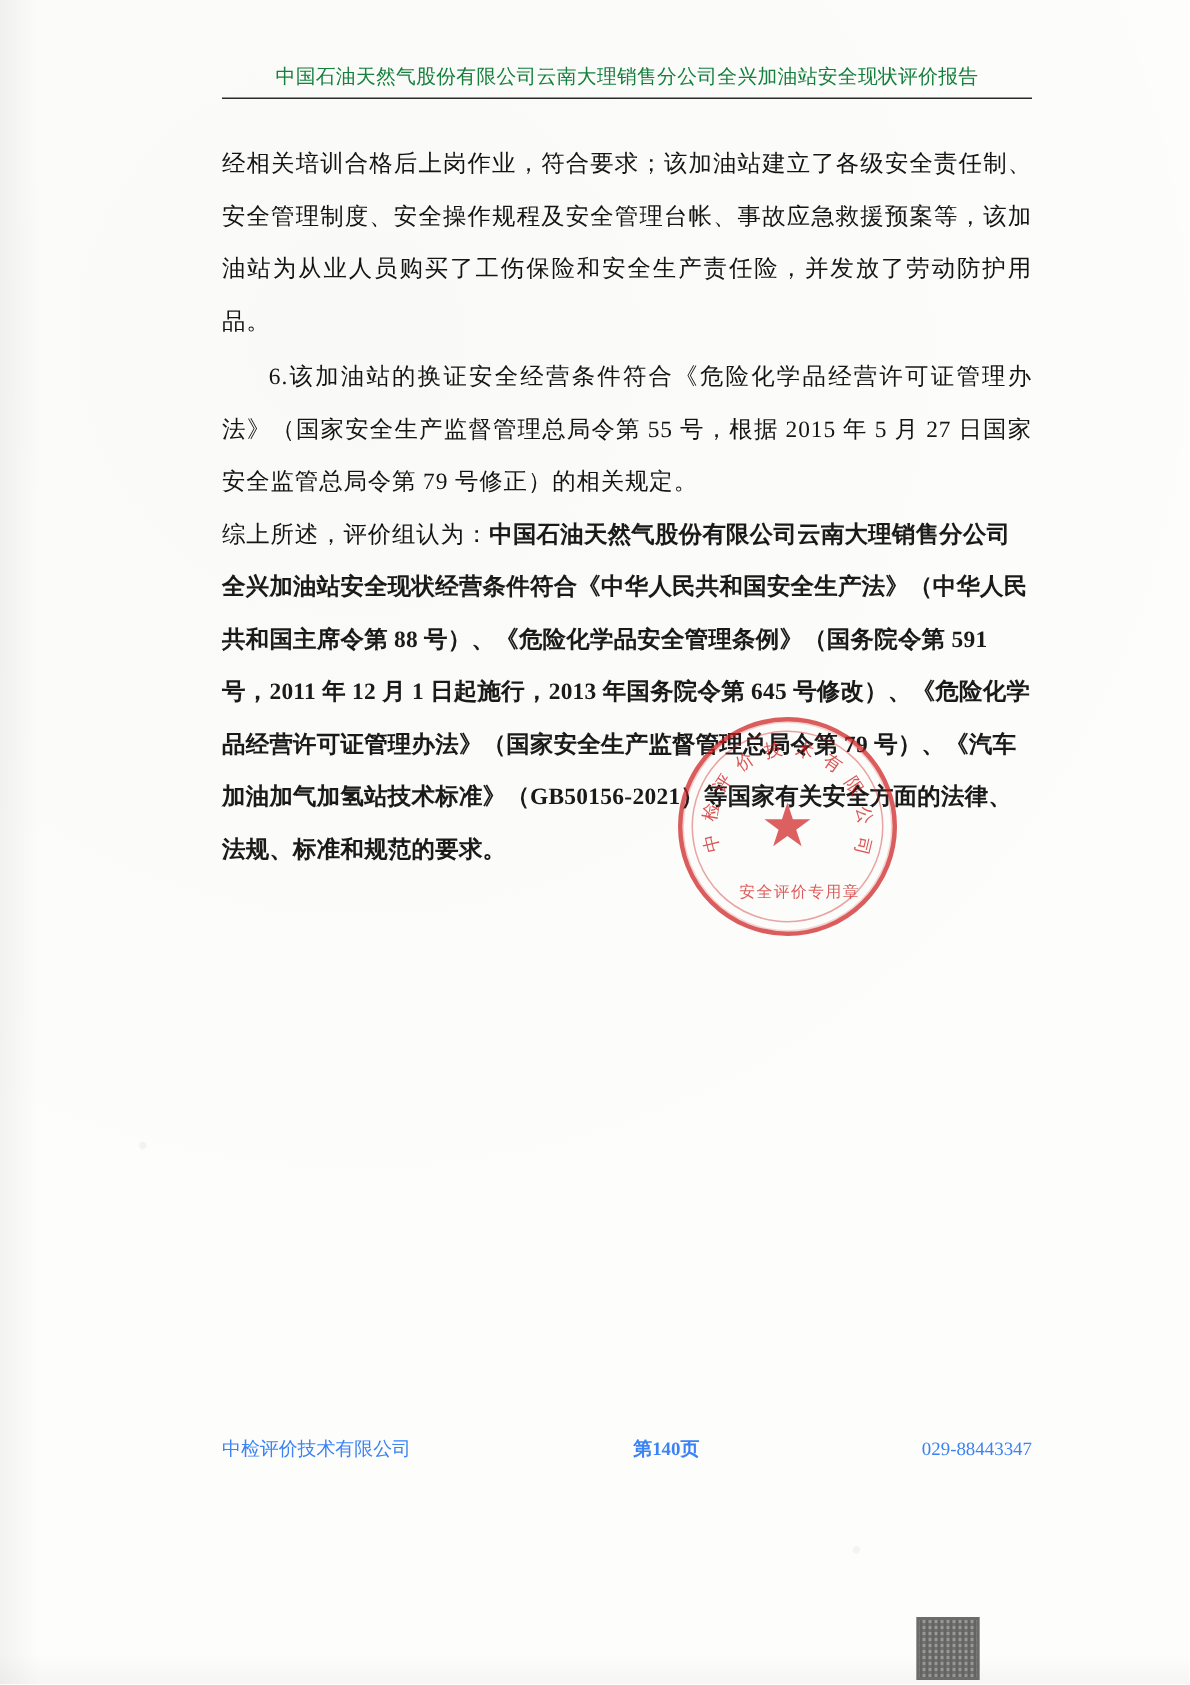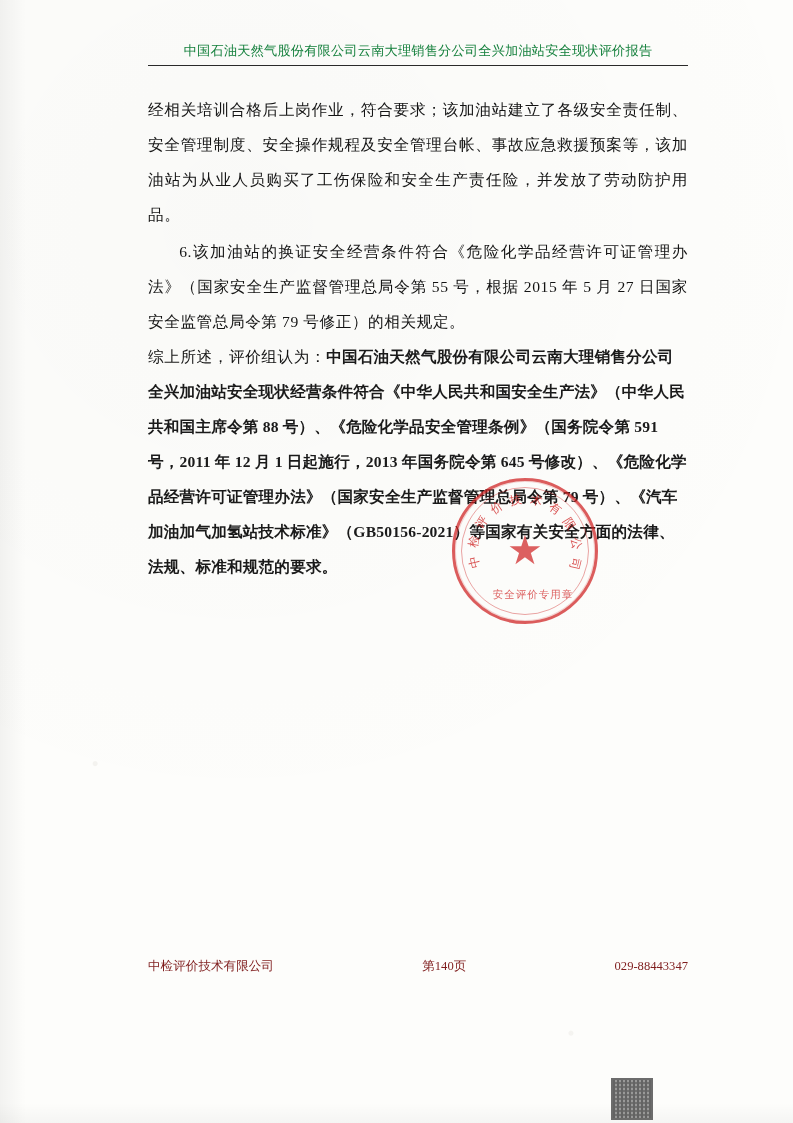--- a/index.html
+++ b/index.html
@@ -75,26 +75,27 @@
   
   .doc-footer {
     position: absolute;
     left: 148px;
     right: 105px;
     top: 952px;
     display: flex;
     align-items: center;
     justify-content: space-between;
     font-size: 12.6px;
-    color: #7f1d1d;
+    color: #3b82f6;
     padding-top: 6px;
   }
   .doc-footer .center {
     flex: 1;
     text-align: center;
+    font-weight: bold;
   }
   .footer-rule {
     position: absolute;
     left: 148px;
     right: 105px;
     top: 948px;
     border-top: 1px solid #6a6a6a;
     opacity: 0.0;
   }
 

